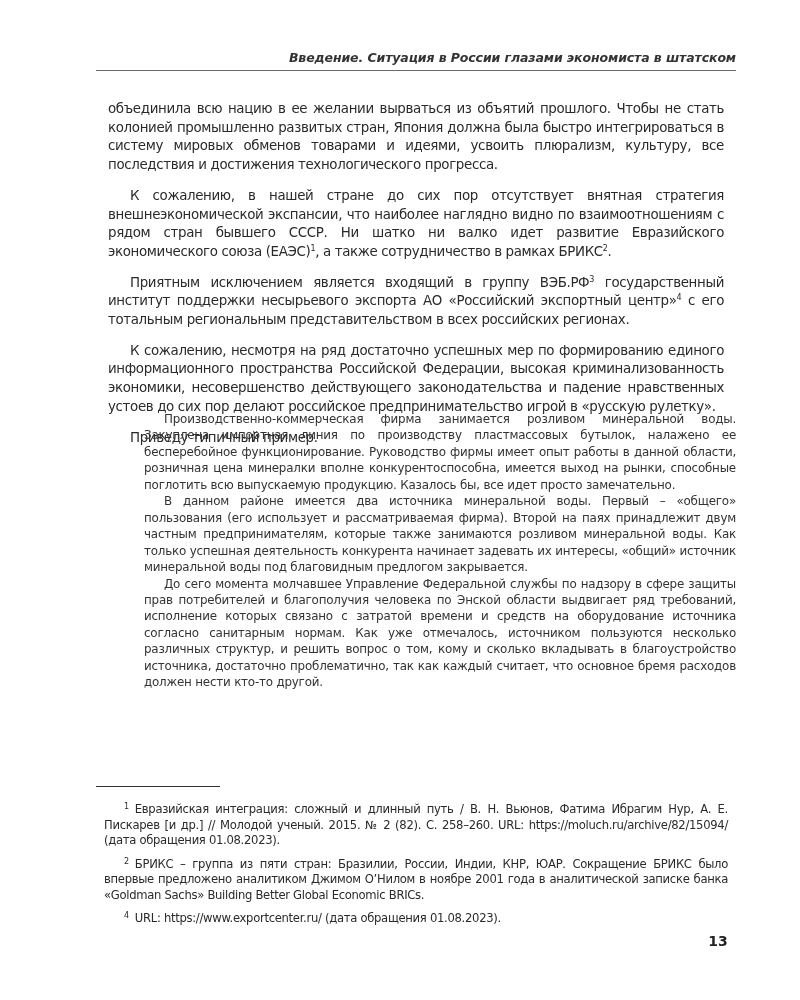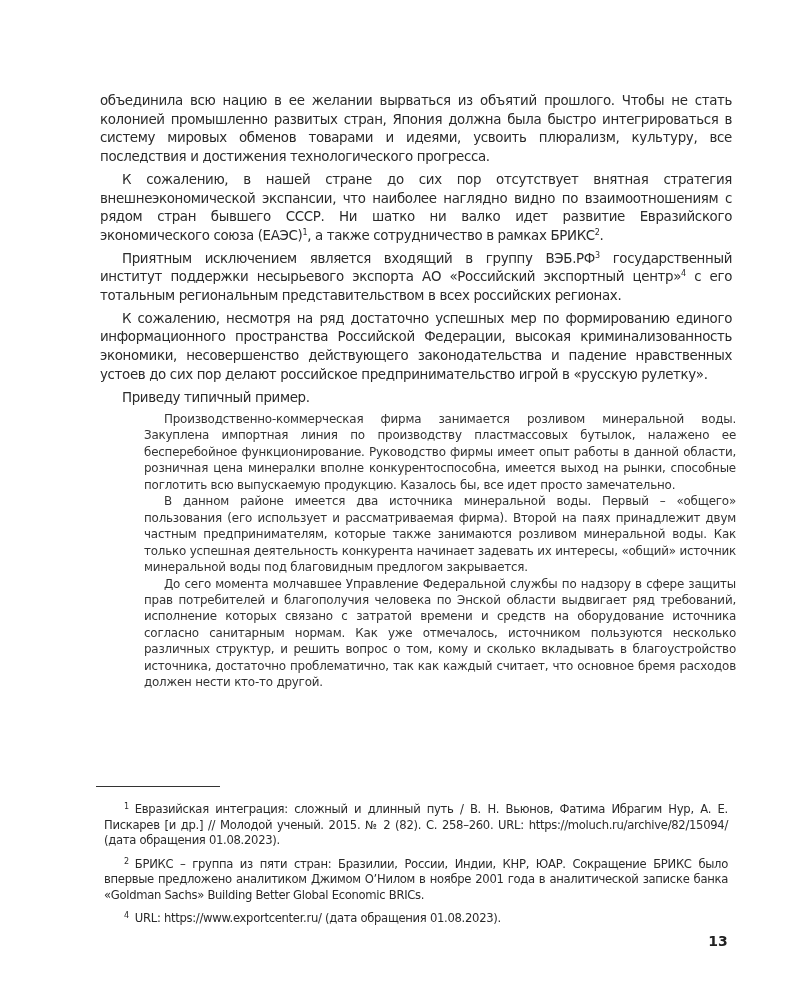--- a/index.html
+++ b/index.html
@@ -11,21 +11,21 @@
     text-align: right;
     font-family: "DejaVu Sans", sans-serif; font-style: italic; font-weight: bold;
     font-size: 12.5px; color: #333; letter-spacing: -0.1px;
     line-height: 20px;
   }
   .main {
     position: absolute; left: 96px; top: 88px; width: 640px;
     font-family: "DejaVu Sans", sans-serif; font-size: 13.4px; line-height: 18.7px;
     color: #2a2a2a; letter-spacing: -0.35px;
   }
-  .main p { margin: 4px; text-align: justify; }
+  .main p { margin: 12px; text-align: justify; }
   .main p.indent { text-indent: 22px; }
   sup { font-size: 8px; line-height: 0; vertical-align: 5px; }
   .quote {
     position: absolute; left: 144px; top: 411px; width: 592px;
     font-family: "DejaVu Sans", sans-serif; font-size: 11.9px; line-height: 16.45px;
     color: #333; letter-spacing: -0.2px;
   }
   .quote p { margin: 0; text-align: justify; }
   .quote p.indent { text-indent: 20px; }
   .fn-rule { position: absolute; left: 96px; top: 786px; width: 124px; height: 0; border-top: 1px solid #333; }
@@ -39,20 +39,23 @@
   .page-number {
     position: absolute; left: 700px; top: 933px; width: 36px; text-align: center;
     font-family: "DejaVu Sans", sans-serif; font-weight: bold; font-size: 14px; color: #222;
   }
 </style>
 </head>
 <body>
 
 <div class="page">
 
+  <div class="header">
+    <span>Введение. Ситуация в России глазами экономиста в штатском</span>
+  </div>
 
   <div class="main">
     <p>
       <span>объединила всю нацию в ее желании вырваться из объятий прошлого. Чтобы не стать колонией промышленно развитых стран, Япония должна была быстро интегрироваться в систему мировых обменов товарами и идеями, усвоить плюрализм, культуру, все последствия и достижения технологического прогресса.</span>
     </p>
     <p class="indent">
       <span>К сожалению, в нашей стране до сих пор отсутствует внятная стратегия внешнеэкономической экспансии, что наиболее наглядно видно по взаимоотношениям с рядом стран бывшего СССР. Ни шатко ни валко идет развитие Евразийского экономического союза (ЕАЭС)</span><sup>1</sup><span>, а также сотрудничество в рамках БРИКС</span><sup>2</sup><span>.</span>
     </p>
     <p class="indent">
       <span>Приятным исключением является входящий в группу ВЭБ.РФ</span><sup>3</sup><span> государственный институт поддержки несырьевого экспорта АО «Российский экспортный центр»</span><sup>4</sup><span> с его тотальным региональным представительством в всех российских регионах.</span>

